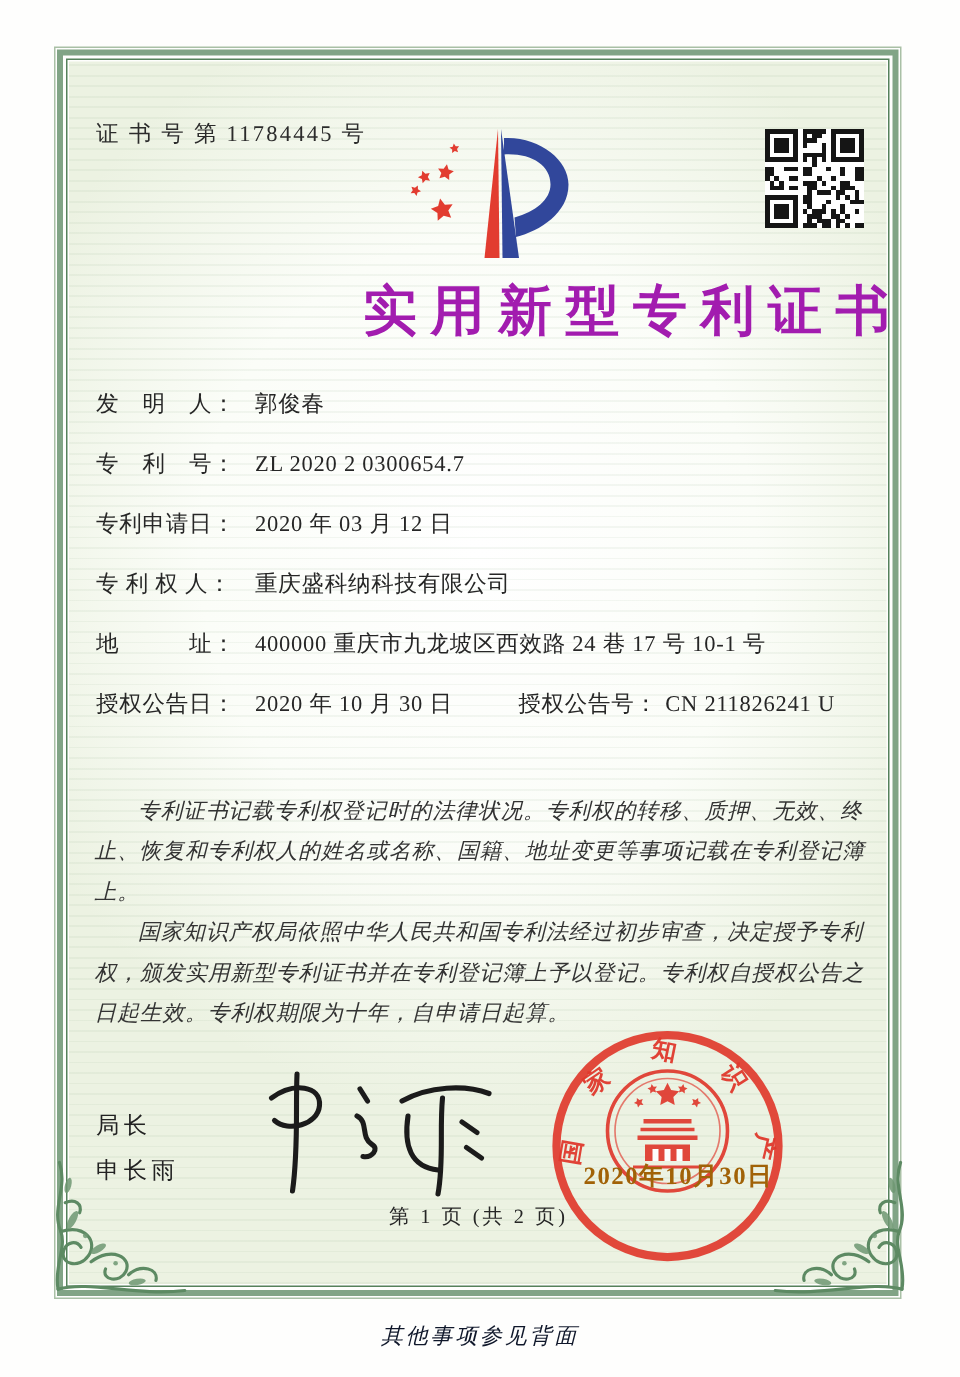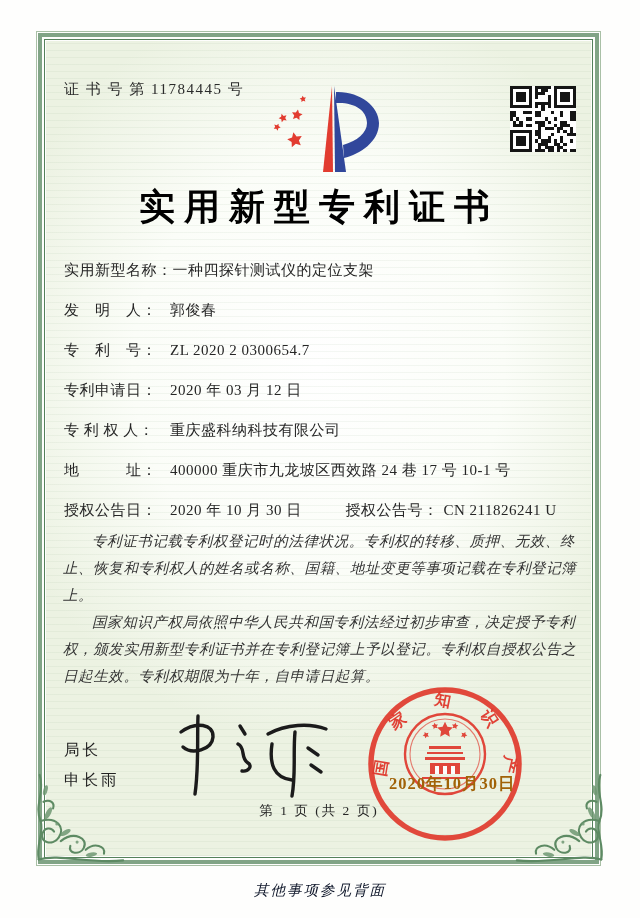--- a/index.html
+++ b/index.html
@@ -19,22 +19,22 @@
 
   
   .flourish{position:absolute;width:96px;height:96px;top:773px;}
   .fl-left{left:31px;}
   .fl-right{left:513px;transform:scaleX(-1);}
 
   
   .cert-no{position:absolute;left:64px;top:80px;font-size:15px;letter-spacing:1.5px;color:#2b2b2b;}
   .logo{position:absolute;left:258px;top:82px;width:124px;height:96px;}
   .qr{position:absolute;left:510px;top:86px;width:66px;height:66px;background:#fff;}
-  .title{position:absolute;left:36px;width:566px;top:183px;text-align:center;
-         font-size:36px;font-weight:700;letter-spacing:9px;color:#000000;}
+  .title{position:absolute;left:36px;width:566px;top:183px;text-align:right;
+         font-size:36px;font-weight:700;letter-spacing:9px;color:#a21caf;}
 
   
   .fields{position:absolute;left:64px;top:260px;width:525px;font-size:15px;}
   .frow{line-height:20px;margin-bottom:20px;white-space:nowrap;}
   .flabel{display:inline-block;min-width:106px;letter-spacing:.5px;}
   .flabel.second{margin-left:40px;min-width:98px;}
   .fvalue{letter-spacing:.5px;}
 
   
   .paras{position:absolute;left:63px;top:528px;width:524px;font-size:14.5px;
@@ -342,23 +342,20 @@
       <rect x="15" y="20" width="1" height="1" fill="#151515"></rect>
       <rect x="17" y="20" width="1" height="1" fill="#151515"></rect>
       <rect x="19" y="20" width="1" height="1" fill="#151515"></rect>
       <rect x="20" y="20" width="1" height="1" fill="#151515"></rect>
     </svg>
 
   <div class="title">实用新型专利证书</div>
 
   <div class="fields">
     <div class="frow">
-      <span class="flabel">实用新型名称：</span><span class="fvalue">一种四探针测试仪的定位支架</span>
-    </div>
-    <div class="frow">
       <span class="flabel">发　明　人：</span><span class="fvalue">郭俊春</span>
     </div>
     <div class="frow">
       <span class="flabel">专　利　号：</span><span class="fvalue">ZL 2020 2 0300654.7</span>
     </div>
     <div class="frow">
       <span class="flabel">专利申请日：</span><span class="fvalue">2020 年 03 月 12 日</span>
     </div>
     <div class="frow">
       <span class="flabel">专 利 权 人：</span><span class="fvalue">重庆盛科纳科技有限公司</span>

